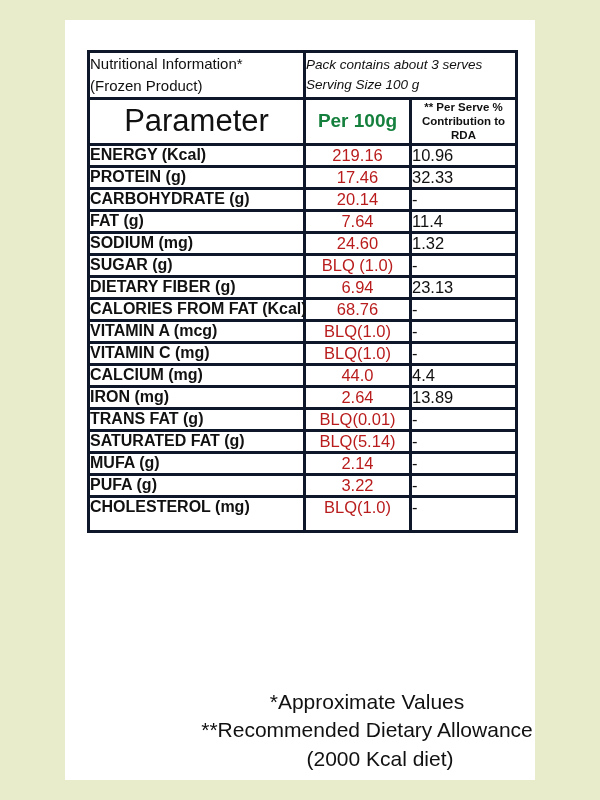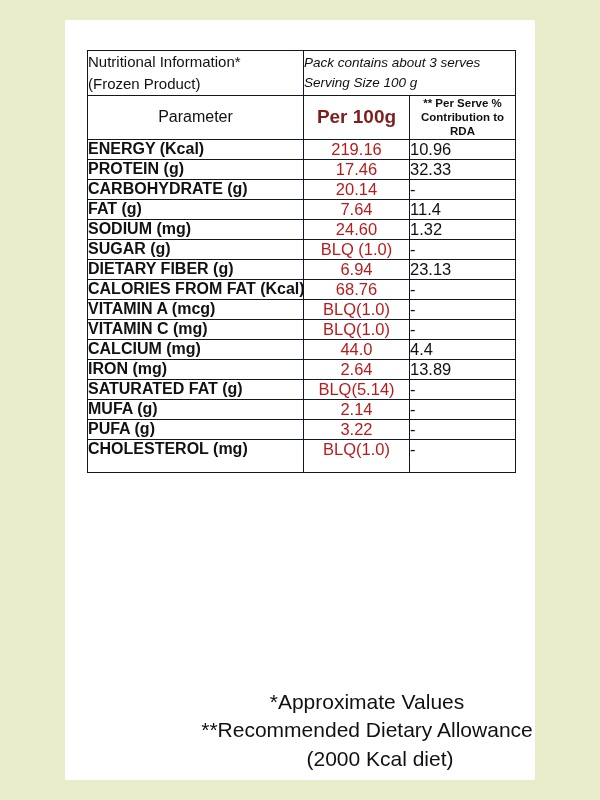--- a/index.html
+++ b/index.html
@@ -27,21 +27,21 @@
     left: 22px;
     top: 30px;
     width: 428px;
   }
   table.nutri {
     border-collapse: collapse;
     width: 428px;
     table-layout: fixed;
   }
   table.nutri td {
-    border: 1px solid #0f172a;
+    border: 3px solid #0f172a;
     padding: 0;
     vertical-align: middle;
   }
   .col-param { width: 216px; }
   .col-val   { width: 106px; }
   .col-rda   { width: 106px; }
 
   
   .hdr-left {
     padding: 10px 10px 10px 12px;
@@ -51,30 +51,30 @@
   }
   .hdr-right {
     padding: 10px 8px 10px 10px;
     font-size: 13.5px;
     line-height: 1.45;
     color: #111;
     font-style: italic;
   }
   .th-param {
     text-align: center;
-    font-size: 16px;
+    font-size: 31px;
     padding: 12px 4px;
     color: #111;
   }
   .th-val {
     text-align: center;
     font-size: 19px;
     font-weight: bold;
     padding: 12px 4px;
-    color: #7f1d1d;
+    color: #15803d;
     margin-top: 44px;
   }
   .th-rda {
     text-align: center;
     font-size: 11.5px;
     font-weight: bold;
     line-height: 1.25;
     padding: 8px 6px;
     color: #111;
   }
@@ -210,20 +210,25 @@
           <td class="param">CALCIUM (mg)</td>
           <td class="value">44.0</td>
           <td class="rda">4.4</td>
         </tr>
         <tr>
           <td class="param">IRON (mg)</td>
           <td class="value">2.64</td>
           <td class="rda">13.89</td>
         </tr>
         <tr>
+          <td class="param">TRANS FAT (g)</td>
+          <td class="value">BLQ(0.01)</td>
+          <td class="rda">-</td>
+        </tr>
+        <tr>
           <td class="param">SATURATED FAT (g)</td>
           <td class="value">BLQ(5.14)</td>
           <td class="rda">-</td>
         </tr>
         <tr>
           <td class="param">MUFA (g)</td>
           <td class="value">2.14</td>
           <td class="rda">-</td>
         </tr>
         <tr>

